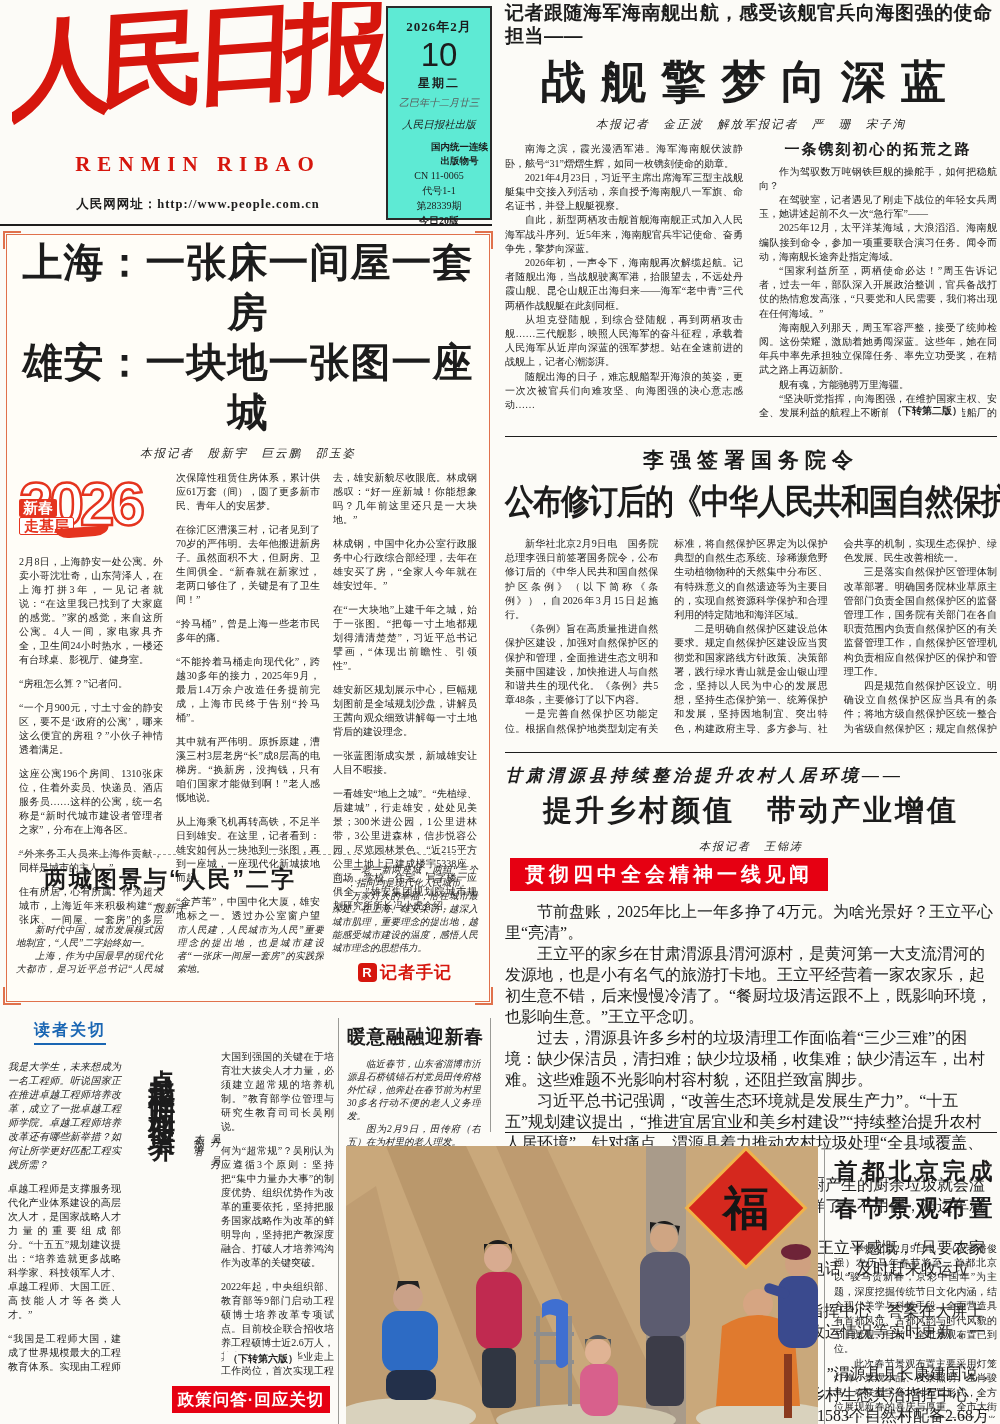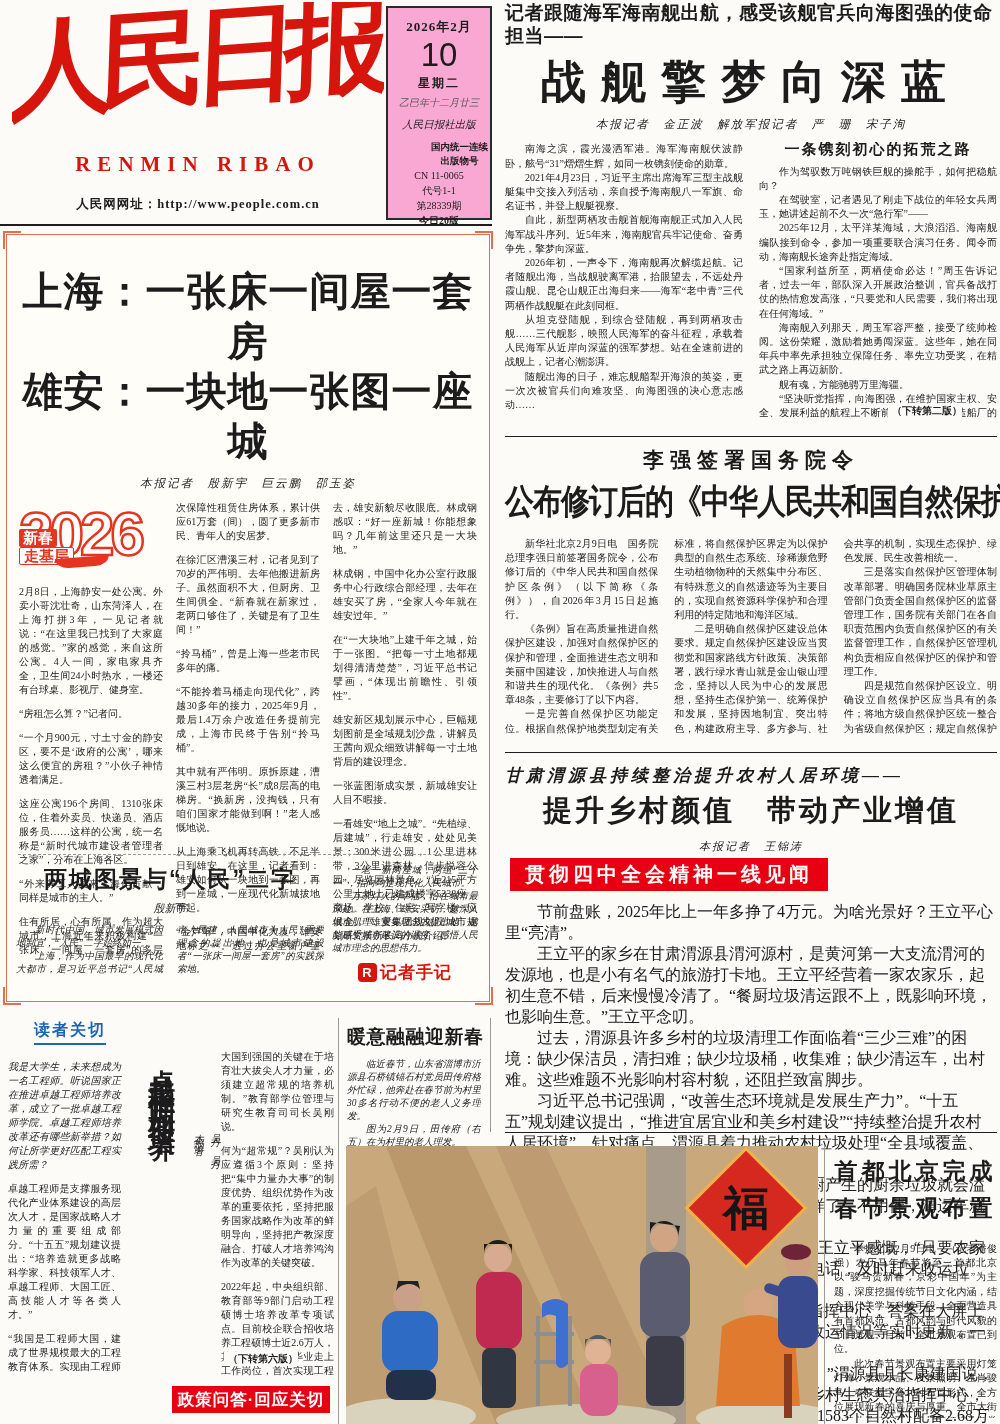--- a/index.html
+++ b/index.html
@@ -9,21 +9,21 @@
   .sans{font-family:"Liberation Sans","DejaVu Sans",sans-serif;}
   .center{text-align:center;}
   .rule{background:#1d1d1d;}
   .vrule{background:#9a9a96;width:1px;}
   
   #logo{left:12px;top:2px;width:372px;height:152px;overflow:hidden;}
   #logo .glyphs{font-size:106px;font-weight:900;color:#d6160d;letter-spacing:-14px;line-height:1.3;
         transform:rotate(-4deg) skewX(-6deg);transform-origin:left top;font-family:"Liberation Serif",serif;}
   #latin{left:12px;top:152px;width:372px;color:#d6160d;font-weight:bold;font-size:21px;letter-spacing:7px;}
   #siteurl{left:12px;top:196px;width:372px;font-weight:bold;font-size:12.5px;letter-spacing:1px;}
-  #datebox{left:386px;top:6px;width:102px;height:210px;border:2px solid #2a2a2a;background:#f9a8d4;
+  #datebox{left:386px;top:6px;width:102px;height:210px;border:2px solid #2a2a2a;background:#5eead4;
         text-align:center;font-size:10.5px;line-height:1.5;}
   #datebox .d1{font-weight:bold;font-size:13px;margin-top:9px;letter-spacing:1px;}
   #datebox .day{font-size:33px;line-height:1.1;font-family:"Liberation Sans",sans-serif;}
   #datebox .wk{font-weight:bold;font-size:12px;margin-top:1px;letter-spacing:2px;}
   #datebox .lunar{color:#5a5a5a;font-style:italic;font-size:10px;margin-top:3px;}
   #datebox .pub{font-style:italic;font-size:10.5px;margin-top:7px;}
   #datebox .issnl{font-weight:bold;font-size:9.5px;margin-top:7px;padding-left:41px;}
   #datebox .small{font-size:10px;}
   
   #navy{left:505px;top:2px;width:492px;}
@@ -52,22 +52,22 @@
         display:flex;align-items:center;justify-content:center;}
   #rural-banner{left:510px;top:858px;width:318px;height:33px;font-size:20px;letter-spacing:4px;}
   #ruralbody{left:505px;top:902px;width:492px;}
   
   #leadbox{left:6px;top:234px;width:482px;height:766px;border:1px solid #e0714c;background:#fffdf7;}
   .corn{position:absolute;width:16px;height:16px;border:2px solid #e0714c;}
   .corn.tl{left:-4px;top:-4px;border-right:none;border-bottom:none;}
   .corn.tr{right:-4px;top:-4px;border-left:none;border-bottom:none;}
   .corn.bl{left:-4px;bottom:-4px;border-right:none;border-top:none;}
   .corn.br{right:-4px;bottom:-4px;border-left:none;border-top:none;}
-  #leadbox .hl{font-weight:900;font-size:40px;line-height:1.25;text-align:center;margin-top:32px;
-        font-family:Liberation Serif, serif;letter-spacing:1px;}
+  #leadbox .hl{font-weight:900;font-size:40px;line-height:1.25;text-align:center;margin-top:2px;
+        font-family:Liberation Sans, sans-serif;letter-spacing:1px;}
   #leadbox .by{font-style:italic;font-size:11.5px;text-align:center;margin-top:9px;letter-spacing:2px;}
   #leadbody{margin:10px 12px 0;height:462px;overflow:hidden;column-count:3;column-gap:13px;column-fill:auto;
         font-size:10px;line-height:14px;text-align:justify;}
   
   #badge{width:146px;height:74px;position:relative;margin-bottom:6px;}
   #badge .yr{font-family:"Liberation Sans",sans-serif;font-weight:900;font-size:62px;line-height:66px;
         color:#fff;-webkit-text-stroke:2.5px #e5341f;letter-spacing:-4px;}
   #badge .ribbon{position:absolute;left:0;top:28px;display:flex;align-items:flex-start;flex-direction:column;}
   #badge .seg1{background:#e5341f;color:#fff;font-weight:900;font-size:15px;padding:2px 4px;
         font-family:"Liberation Sans",sans-serif;border-radius:2px;}

